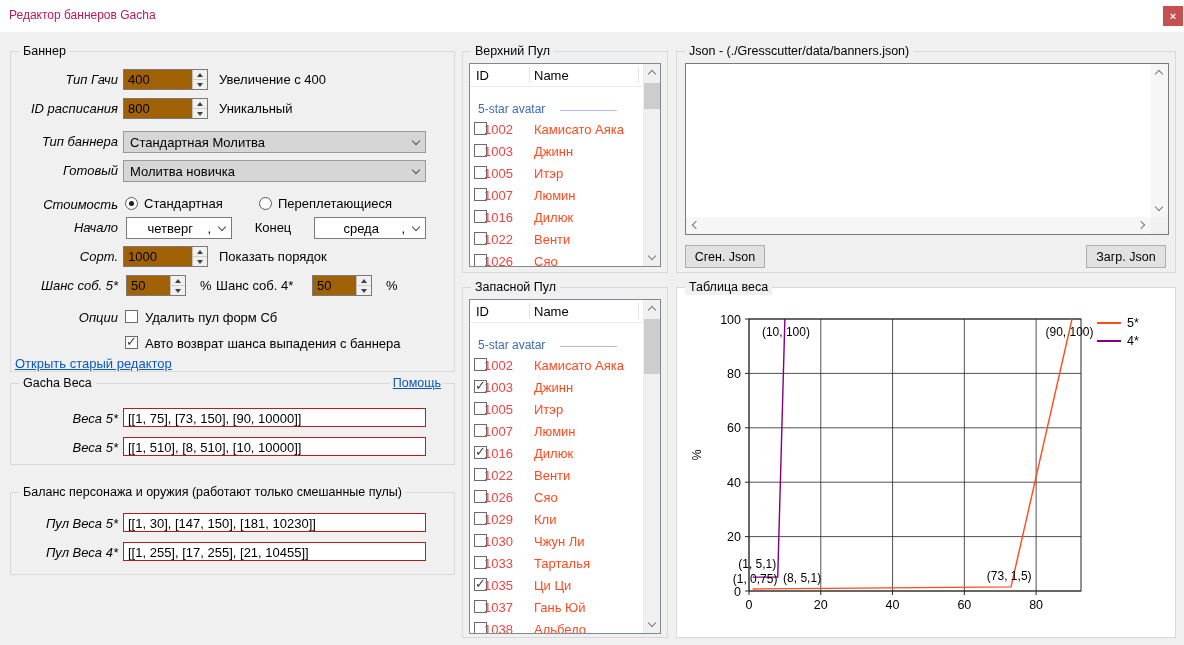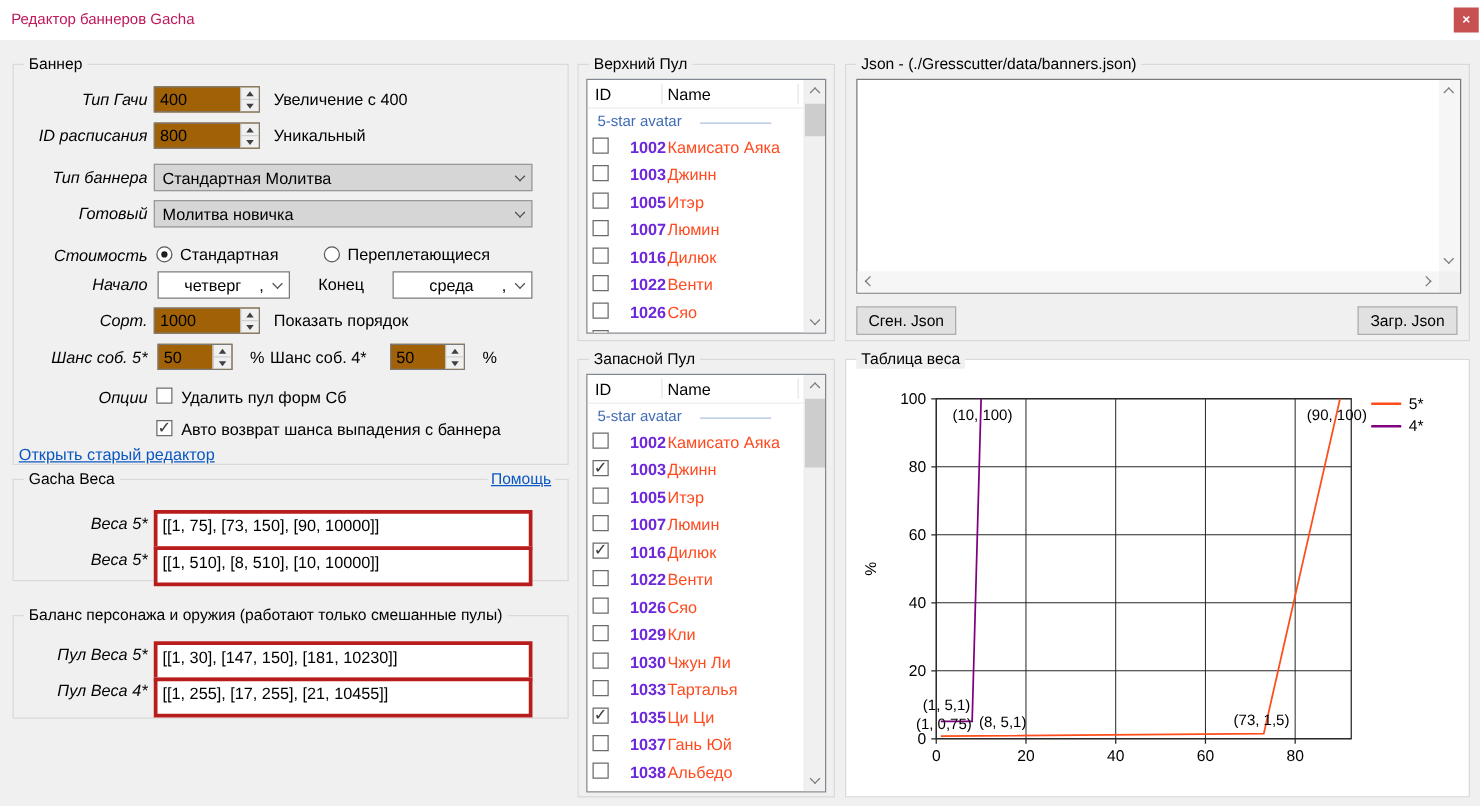--- a/index.html
+++ b/index.html
@@ -45,35 +45,35 @@
   .combo-comma { margin-right:8px; }
   .chev { width:6px; height:6px; border-right:1.4px solid #4d4d4d; border-bottom:1.4px solid #4d4d4d;
           transform:rotate(45deg); margin-top:-3px; flex:none; }
   .cb { position:relative; display:inline-block; width:13px; height:13px; background:#fff; border:1px solid #6b6b6b; }
   .cb.on::after { content:"✓"; position:absolute; left:0px; top:-3px; font-size:13px; color:#3e3e3e; }
   .radio-wrap { position:absolute; top:2px; display:flex; align-items:center; gap:6px; }
   .radio { position:relative; width:13px; height:13px; border:1px solid #5a5a5a; border-radius:50%; background:#fff; flex:none; }
   .radio.on::after { content:""; position:absolute; left:3px; top:3px; width:5px; height:5px; background:#1f1f1f; border-radius:50%; }
   .link { color:#0a57c2; text-decoration:underline; white-space:nowrap; cursor:pointer; }
   .help-link { position:absolute; top:-8px; right:10px; background:#f0f0f0; padding:0 3px; font-size:12.5px; }
-  .textfield { position:absolute; top:0; height:32px; border:3px solid #b91c1c; background:#fff;
+  .textfield { position:absolute; top:0; height:19px; border:1px solid #b91c1c; background:#fff;
                padding:2px 0 0 4px; font-size:13px; white-space:nowrap; overflow:hidden; }
   
   .listview { position:absolute; background:#fff; border:1px solid #82888f; overflow:hidden; }
   .lv-header { position:relative; height:23px; border-bottom:1px solid #ededed; }
   .lv-header::before { content:""; position:absolute; left:59px; top:3px; bottom:3px; width:1px; background:#e5e5e5; }
   .lv-header::after  { content:""; position:absolute; left:168px; top:3px; bottom:3px; width:1px; background:#e5e5e5; }
   .lv-h-id   { position:absolute; left:6px;  top:4px; }
   .lv-h-name { position:absolute; left:64px; top:4px; }
-  .lv-sub { position:relative; height:20px; color:#3f6bb5; font-size:12px; }
+  .lv-sub { position:relative; height:20px; color:#3f6bb5; font-size:12px;margin-top:12px; }
   .lv-sub span { position:absolute; left:8px; top:3px; }
   .lv-sub i { position:absolute; left:90px; right:26px; top:11px; height:1px; background:#adc1de; }
   .lv-row { position:relative; height:22px; }
   .lv-row .cb { position:absolute; left:4px; top:3px; }
-  .lv-id   { position:absolute; left:34px; top:3px; color:#6d28d9;font-weight:bold; }
+  .lv-id   { position:absolute; left:14px; top:3px; color:#ef4444; }
   .lv-name { position:absolute; left:64px; top:3px; color:#ff4a1f; }
   
   .sb-v { position:absolute; top:0; right:0; bottom:0; width:17px; background:#f0f0f0; border-left:1px solid #ececec; }
   .sb-btn { position:absolute; left:0; width:16px; height:17px; display:flex; align-items:center; justify-content:center; }
   .sb-btn.up { top:0; } .sb-btn.down { bottom:0; }
   .sb-chev { width:6px; height:6px; border-right:1.3px solid #7a7a7a; border-bottom:1.3px solid #7a7a7a; }
   .sb-chev.u { transform:rotate(-135deg); margin-top:3px; }
   .sb-chev.d { transform:rotate(45deg); margin-top:-3px; }
   .sb-chev.l { transform:rotate(135deg); margin-left:3px; }
   .sb-chev.r { transform:rotate(-45deg); margin-left:-3px; }

